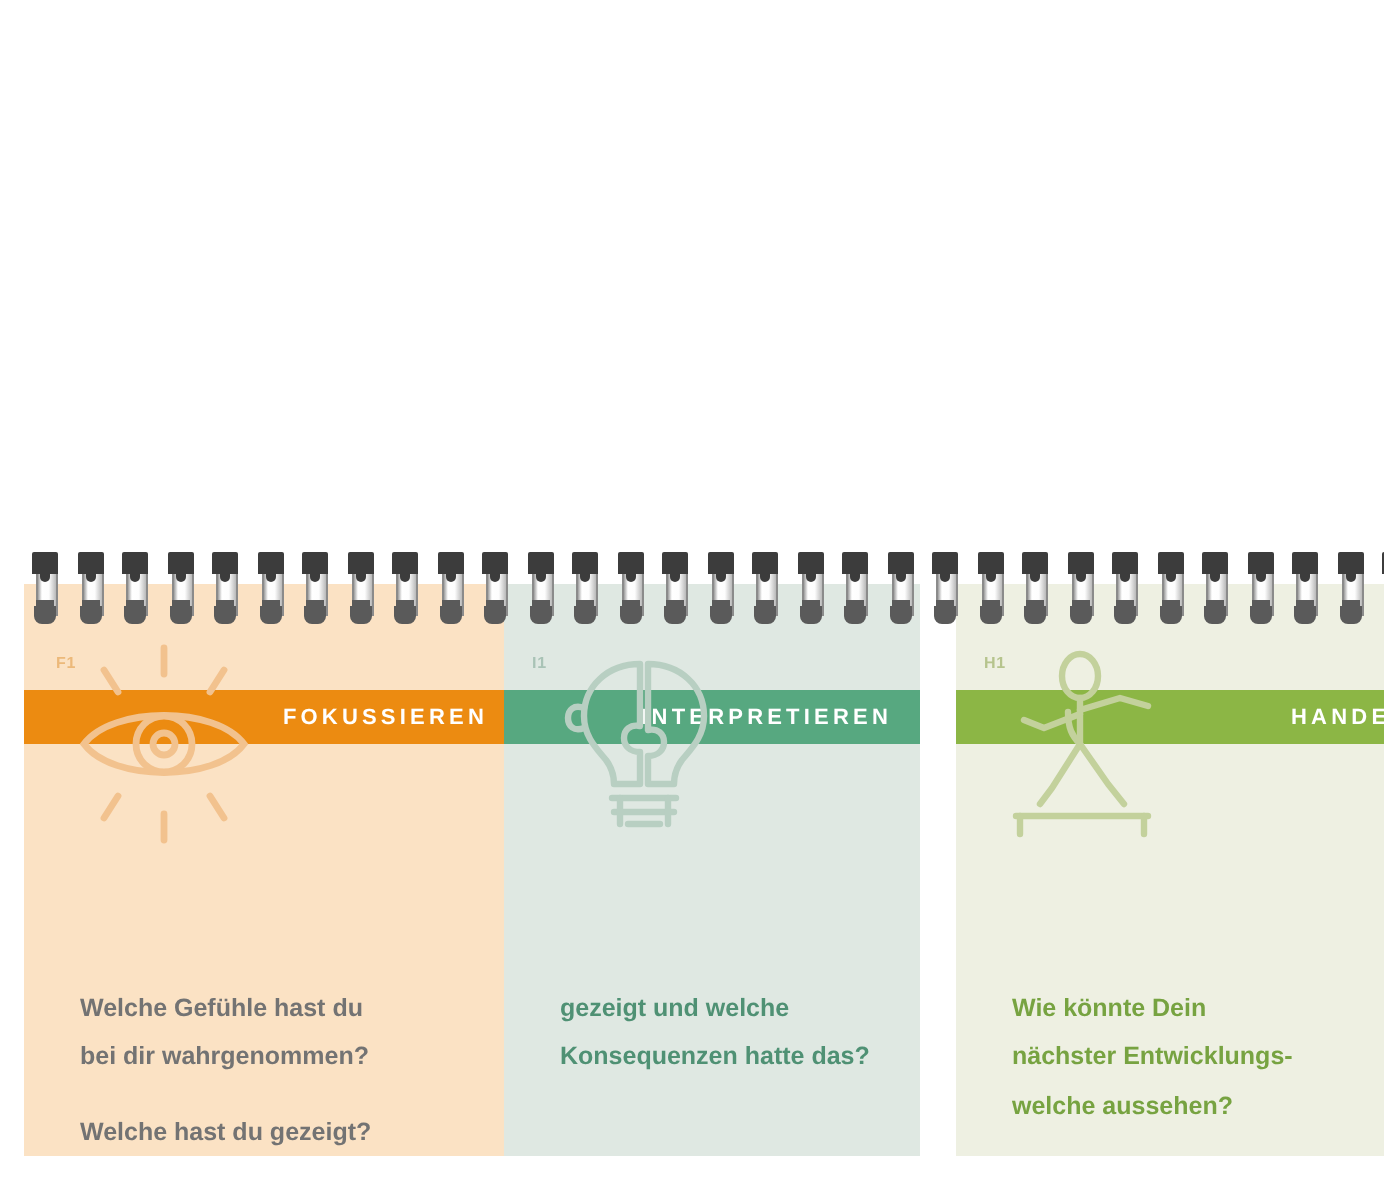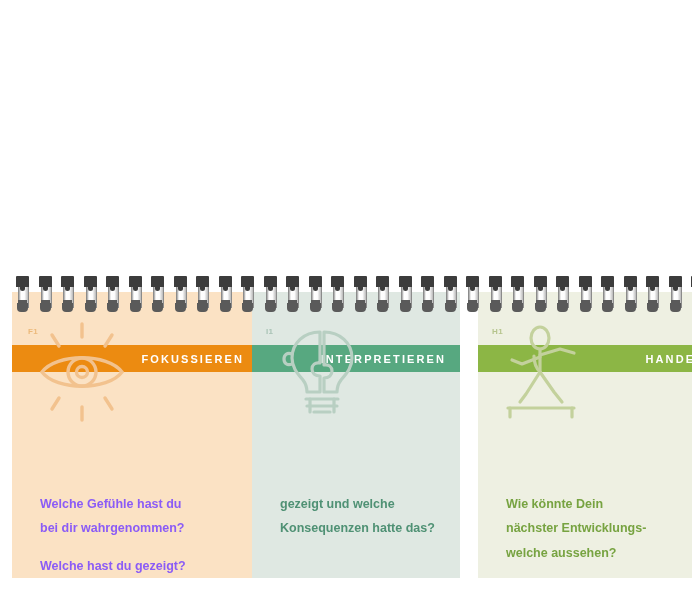--- a/index.html
+++ b/index.html
@@ -143,21 +143,21 @@
     font-weight: 700;
     line-height: 1.95;
   }
   .q-line { white-space: nowrap; }
   .q-gap { height: 13px; }
 
   
   #card-focus { left: 12px; width: 246px; }
   #card-focus .card-inner { background: #fbe2c4; }
   #card-focus .banner { background: #ec8b11; }
-  #card-focus .card-question { color: #8b5cf6; }
+  #card-focus .card-question { color: #737373; }
 
   
   #card-interpret { left: 252px; width: 208px; }
   #card-interpret .card-inner { background: #dfe8e2; }
   #card-interpret .banner { background: #57a880; }
   #card-interpret .card-question { color: #4f9174; }
 
   
   #card-act { left: 478px; width: 250px; }
   #card-act .card-inner { background: #eef0e2; }

